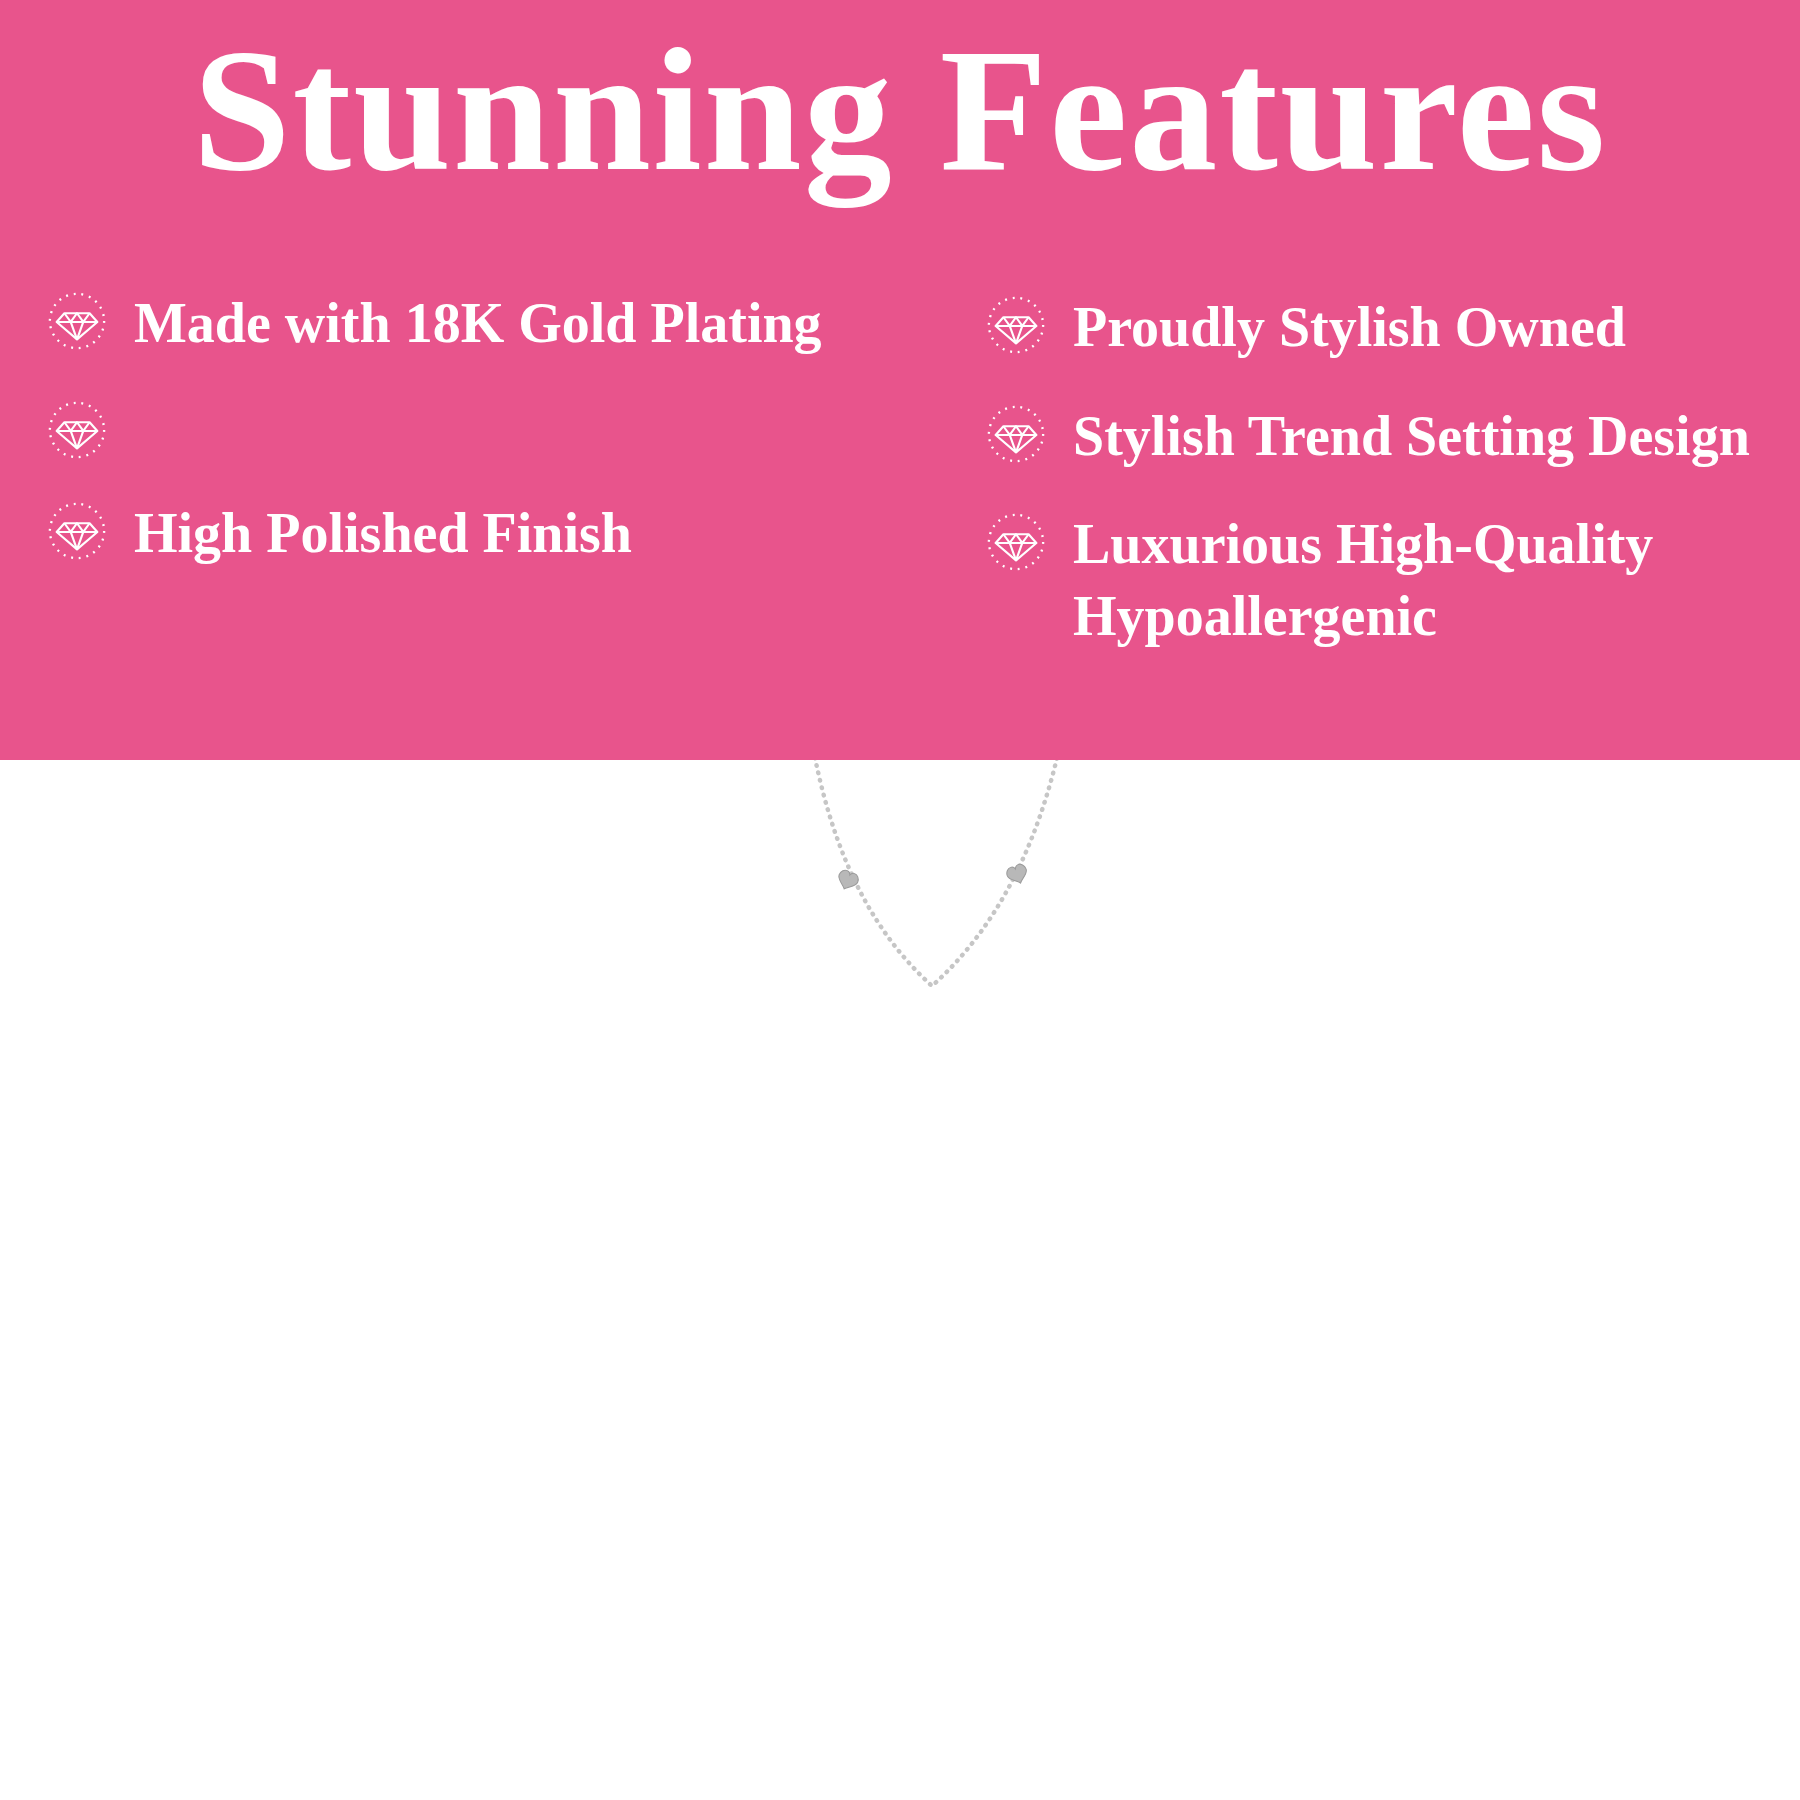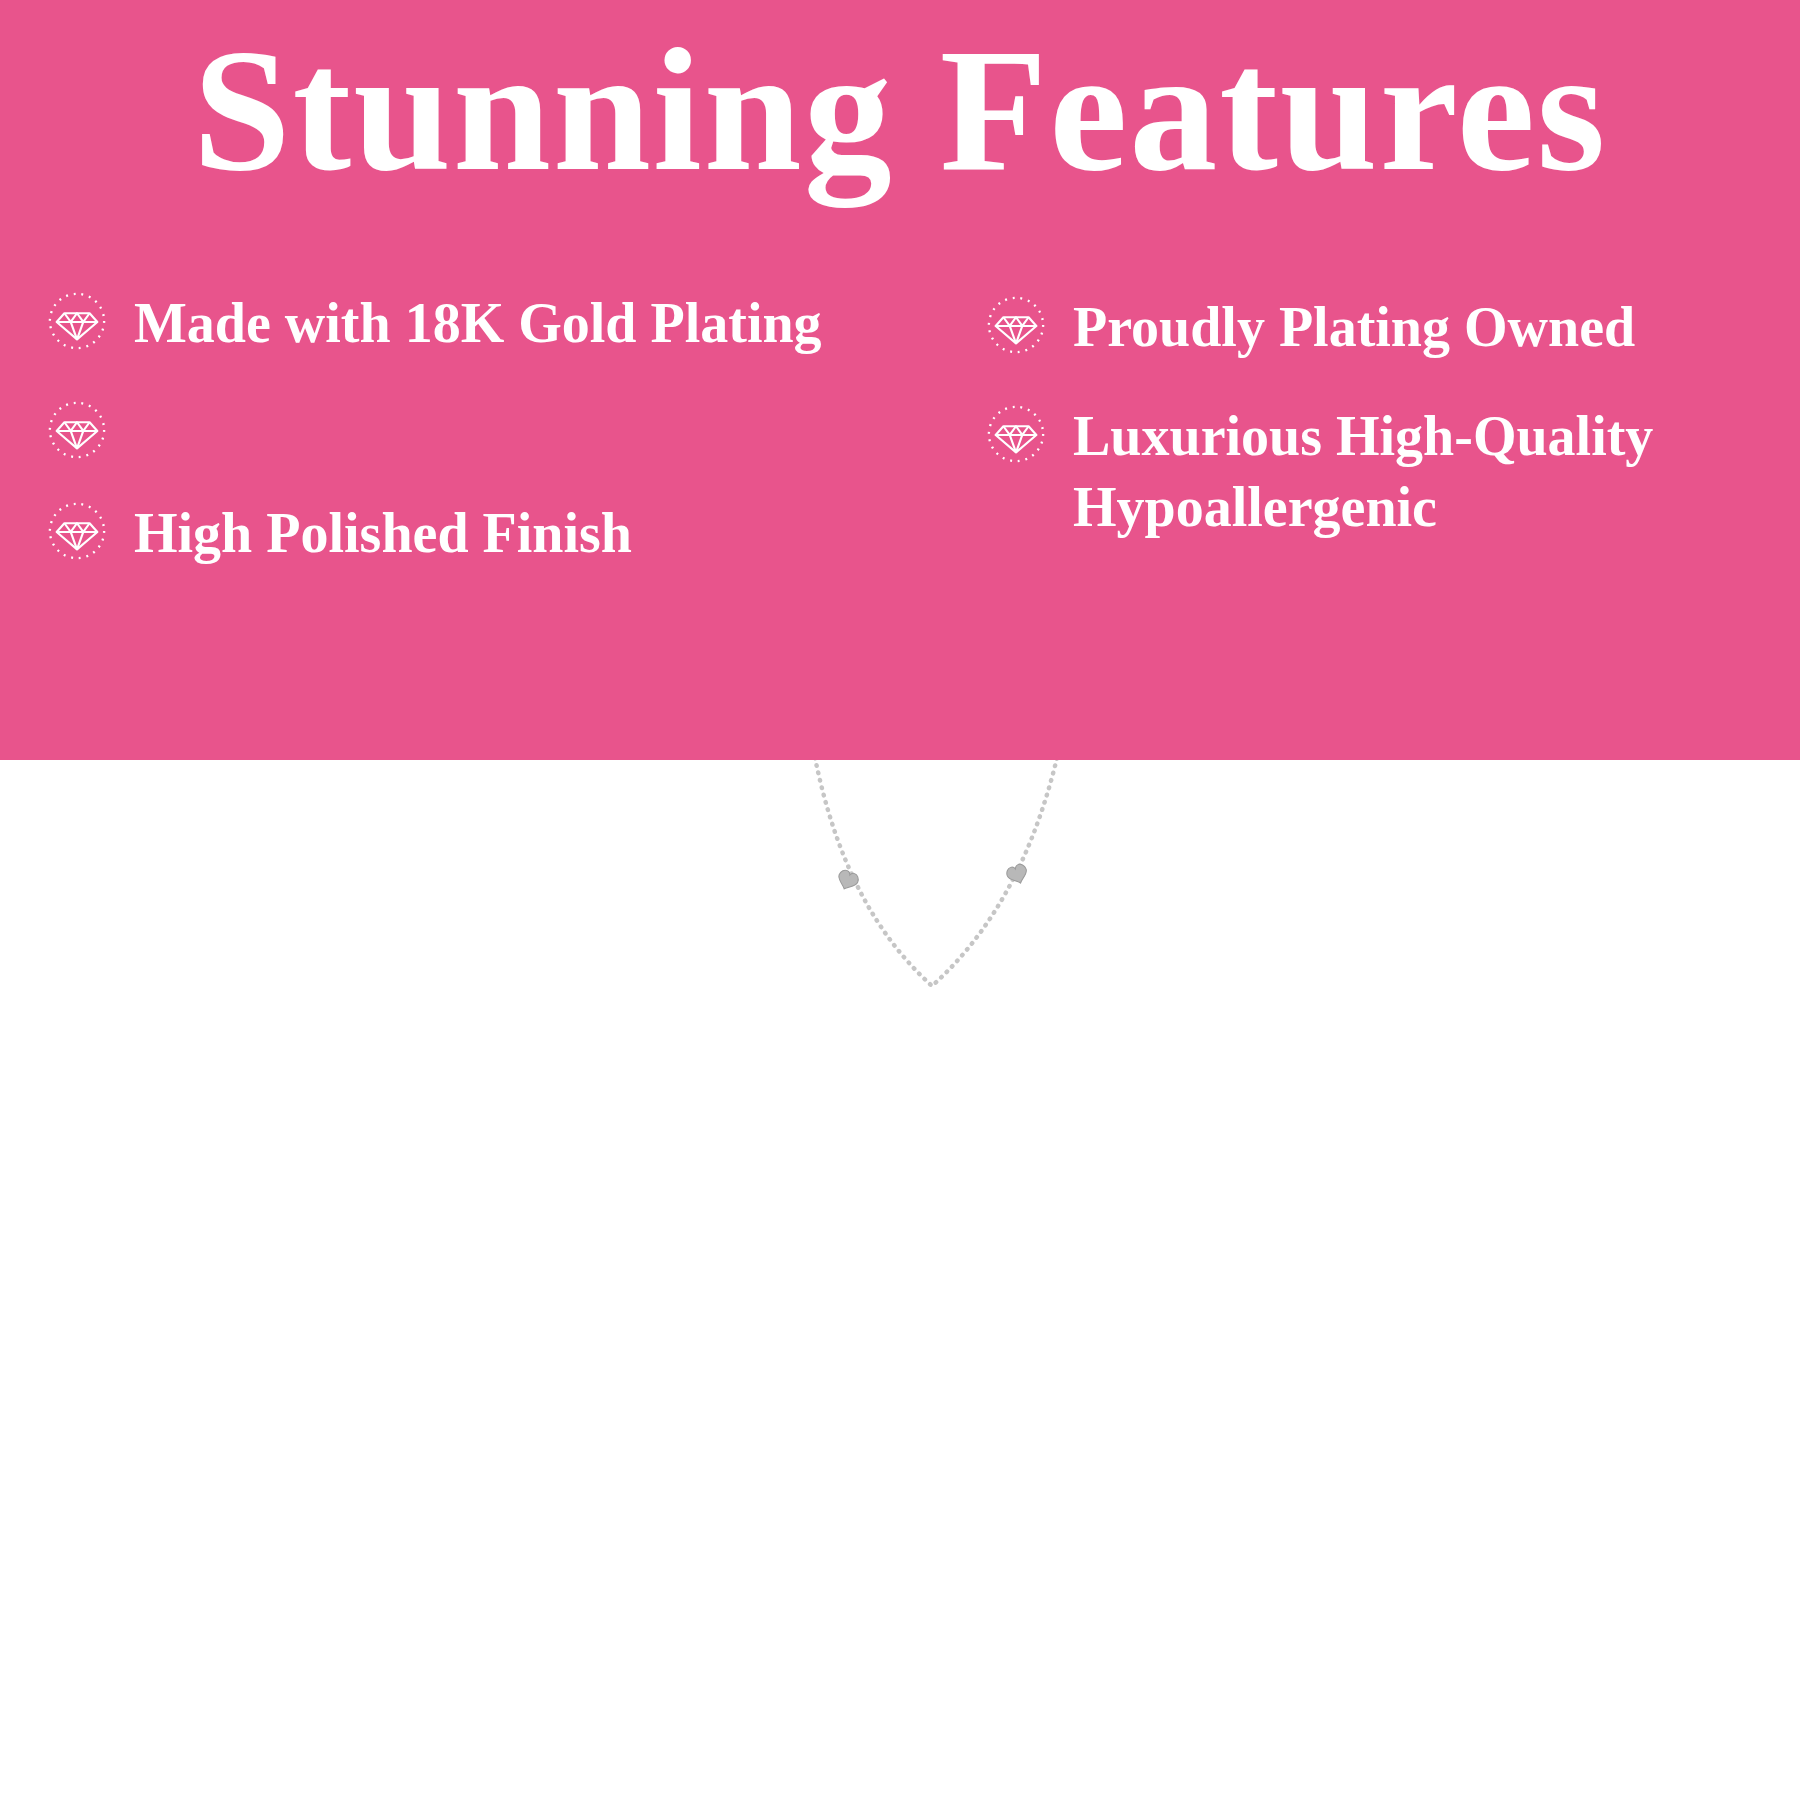--- a/index.html
+++ b/index.html
@@ -176,23 +176,33 @@
     <div id="feature-col-right" class="feature-col">
 
       <div class="feature-item">
         <svg class="feature-icon" width="62" height="62" viewBox="0 0 64 64">
           <circle cx="32" cy="32" r="28" fill="none" stroke="#ffffff" stroke-width="2.4" stroke-dasharray="2 6"></circle>
           <g fill="none" stroke="#ffffff" stroke-width="2.2" stroke-linejoin="round">
             <path d="M19 24 L45 24 L53 33 L32 51 L11 33 Z"></path>
             <path d="M19 24 L25.5 33 L32 51 M45 24 L38.5 33 L32 51 M11 33 L53 33 M25.5 33 L32 24 L38.5 33"></path>
           </g>
         </svg>
-        <div class="feature-text">Proudly Plating Owned</div>
-      </div>
-
+        <div class="feature-text">Proudly Stylish Owned</div>
+      </div>
+
+      <div class="feature-item">
+        <svg class="feature-icon" width="62" height="62" viewBox="0 0 64 64">
+          <circle cx="32" cy="32" r="28" fill="none" stroke="#ffffff" stroke-width="2.4" stroke-dasharray="2 6"></circle>
+          <g fill="none" stroke="#ffffff" stroke-width="2.2" stroke-linejoin="round">
+            <path d="M19 24 L45 24 L53 33 L32 51 L11 33 Z"></path>
+            <path d="M19 24 L25.5 33 L32 51 M45 24 L38.5 33 L32 51 M11 33 L53 33 M25.5 33 L32 24 L38.5 33"></path>
+          </g>
+        </svg>
+        <div class="feature-text">Stylish Trend Setting Design</div>
+      </div>
 
       <div class="feature-item">
         <svg class="feature-icon" width="62" height="62" viewBox="0 0 64 64">
           <circle cx="32" cy="32" r="28" fill="none" stroke="#ffffff" stroke-width="2.4" stroke-dasharray="2 6"></circle>
           <g fill="none" stroke="#ffffff" stroke-width="2.2" stroke-linejoin="round">
             <path d="M19 24 L45 24 L53 33 L32 51 L11 33 Z"></path>
             <path d="M19 24 L25.5 33 L32 51 M45 24 L38.5 33 L32 51 M11 33 L53 33 M25.5 33 L32 24 L38.5 33"></path>
           </g>
         </svg>
         <div class="feature-text">Luxurious High-Quality Hypoallergenic</div>

